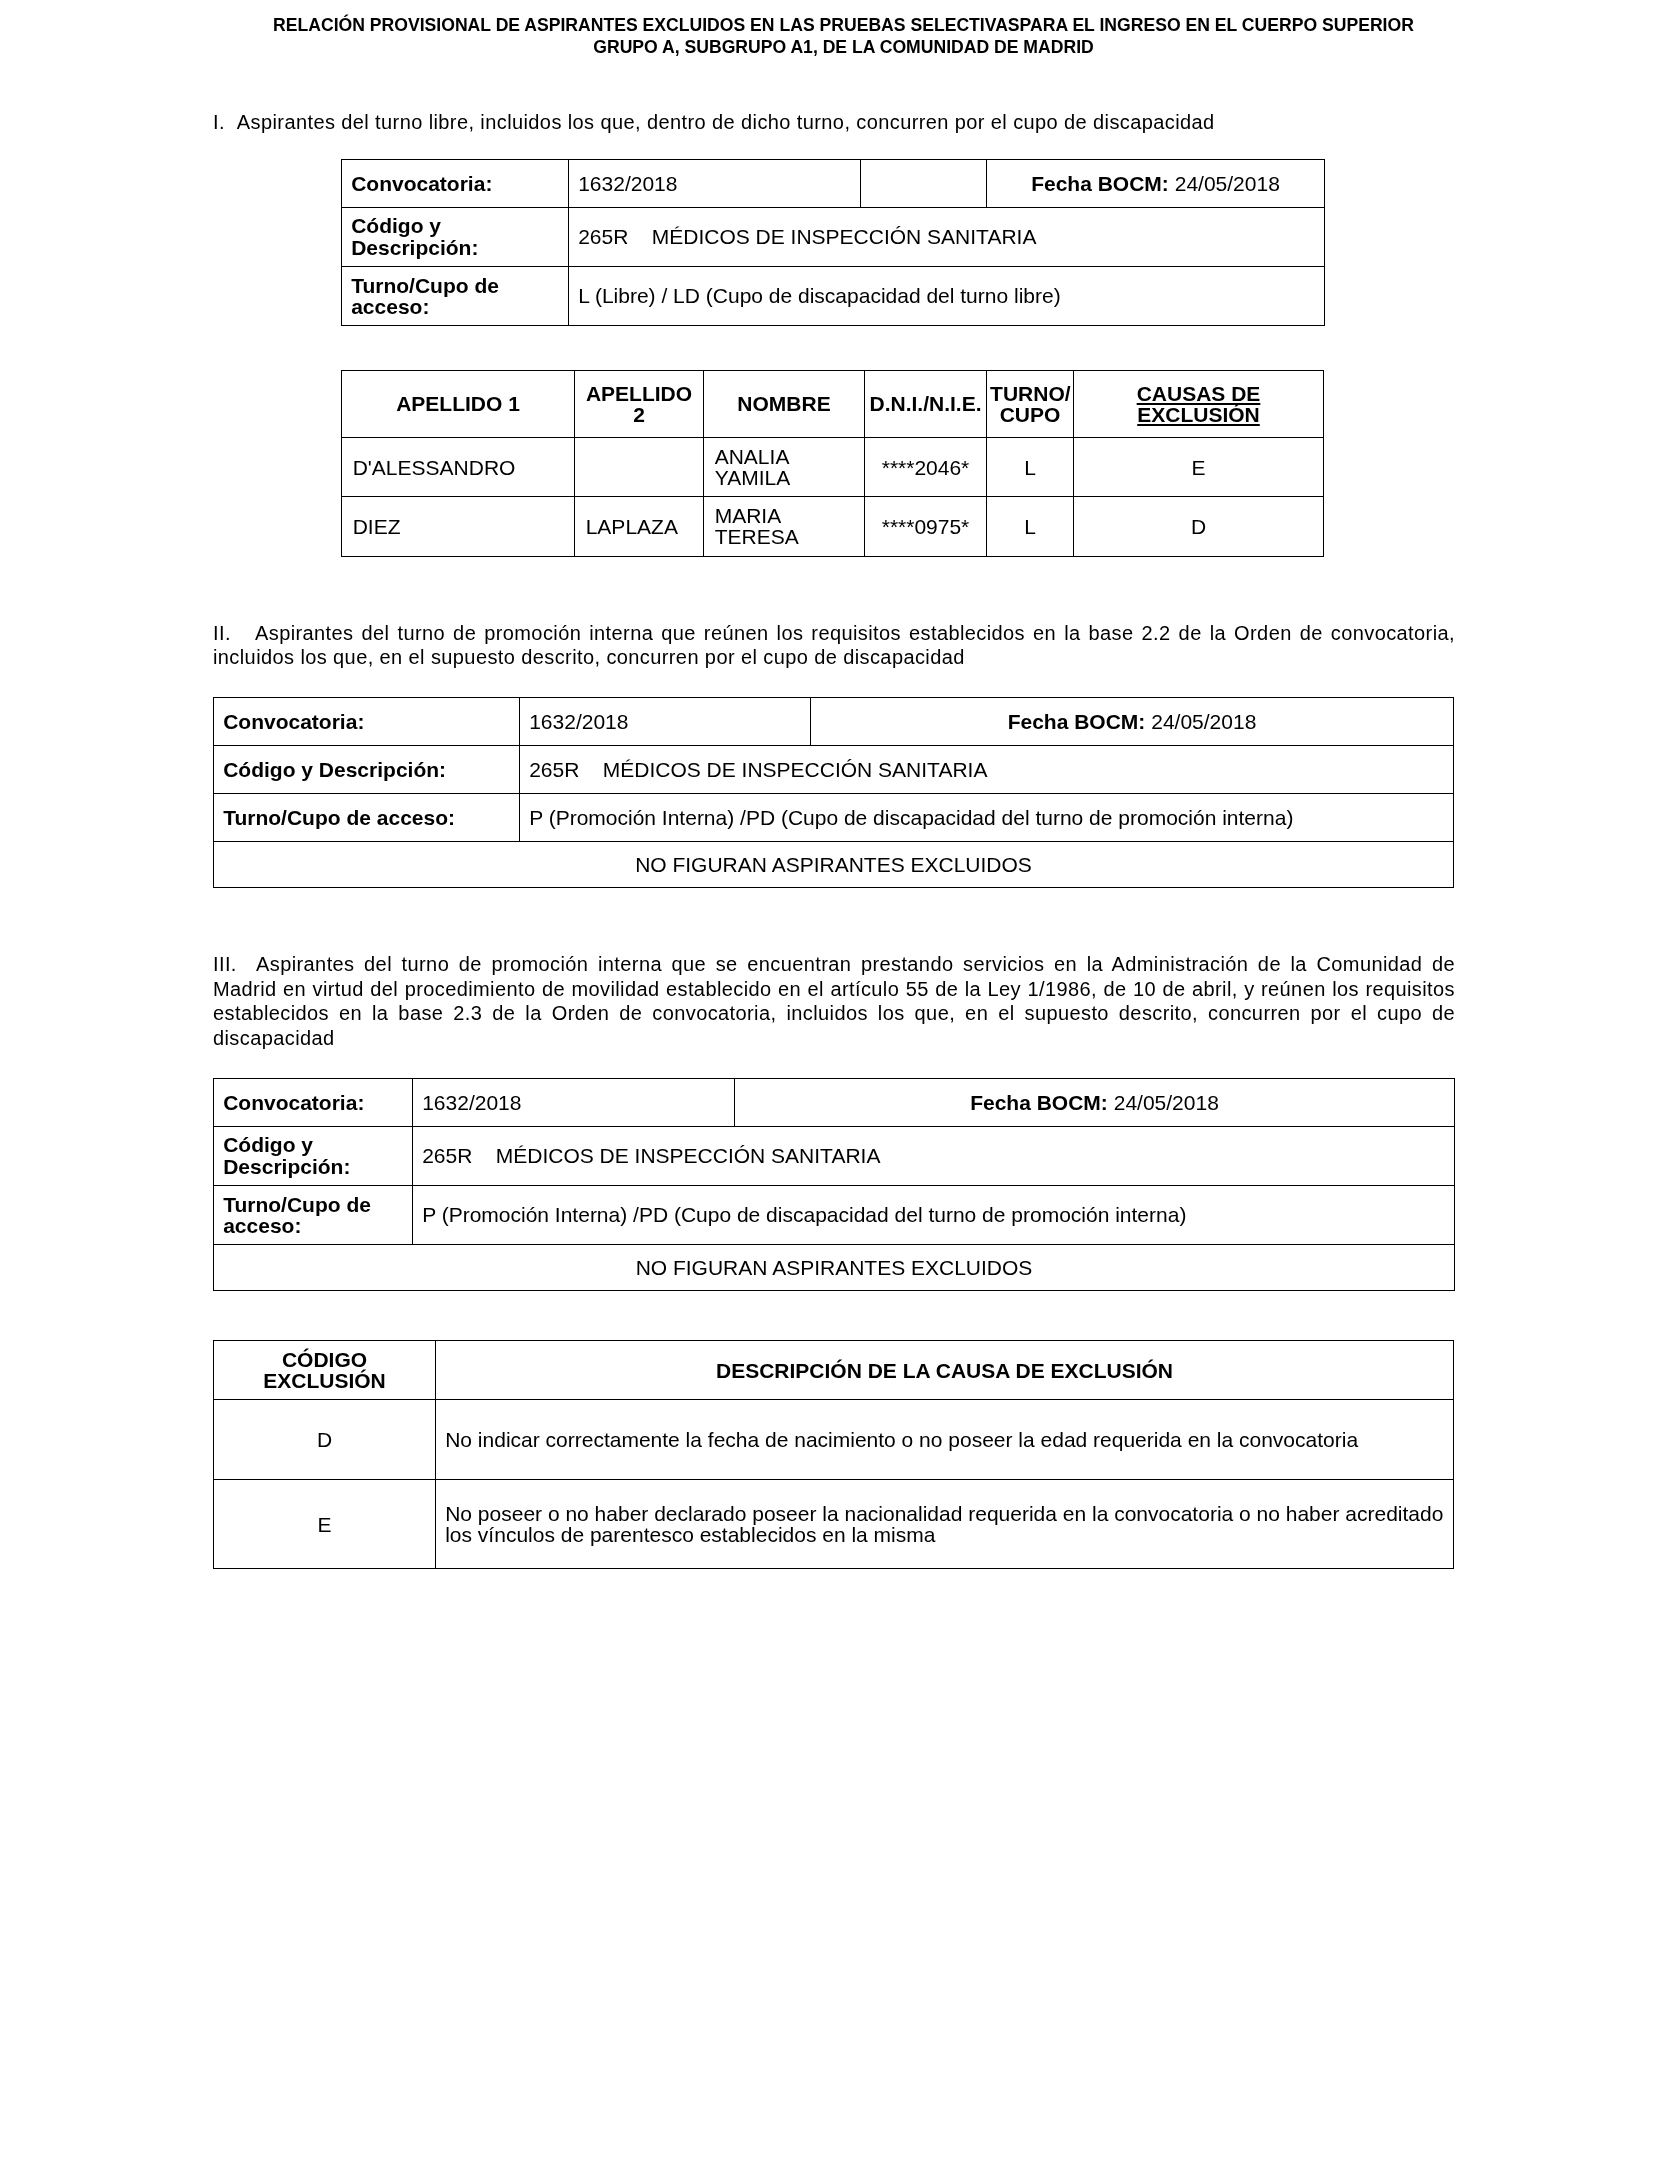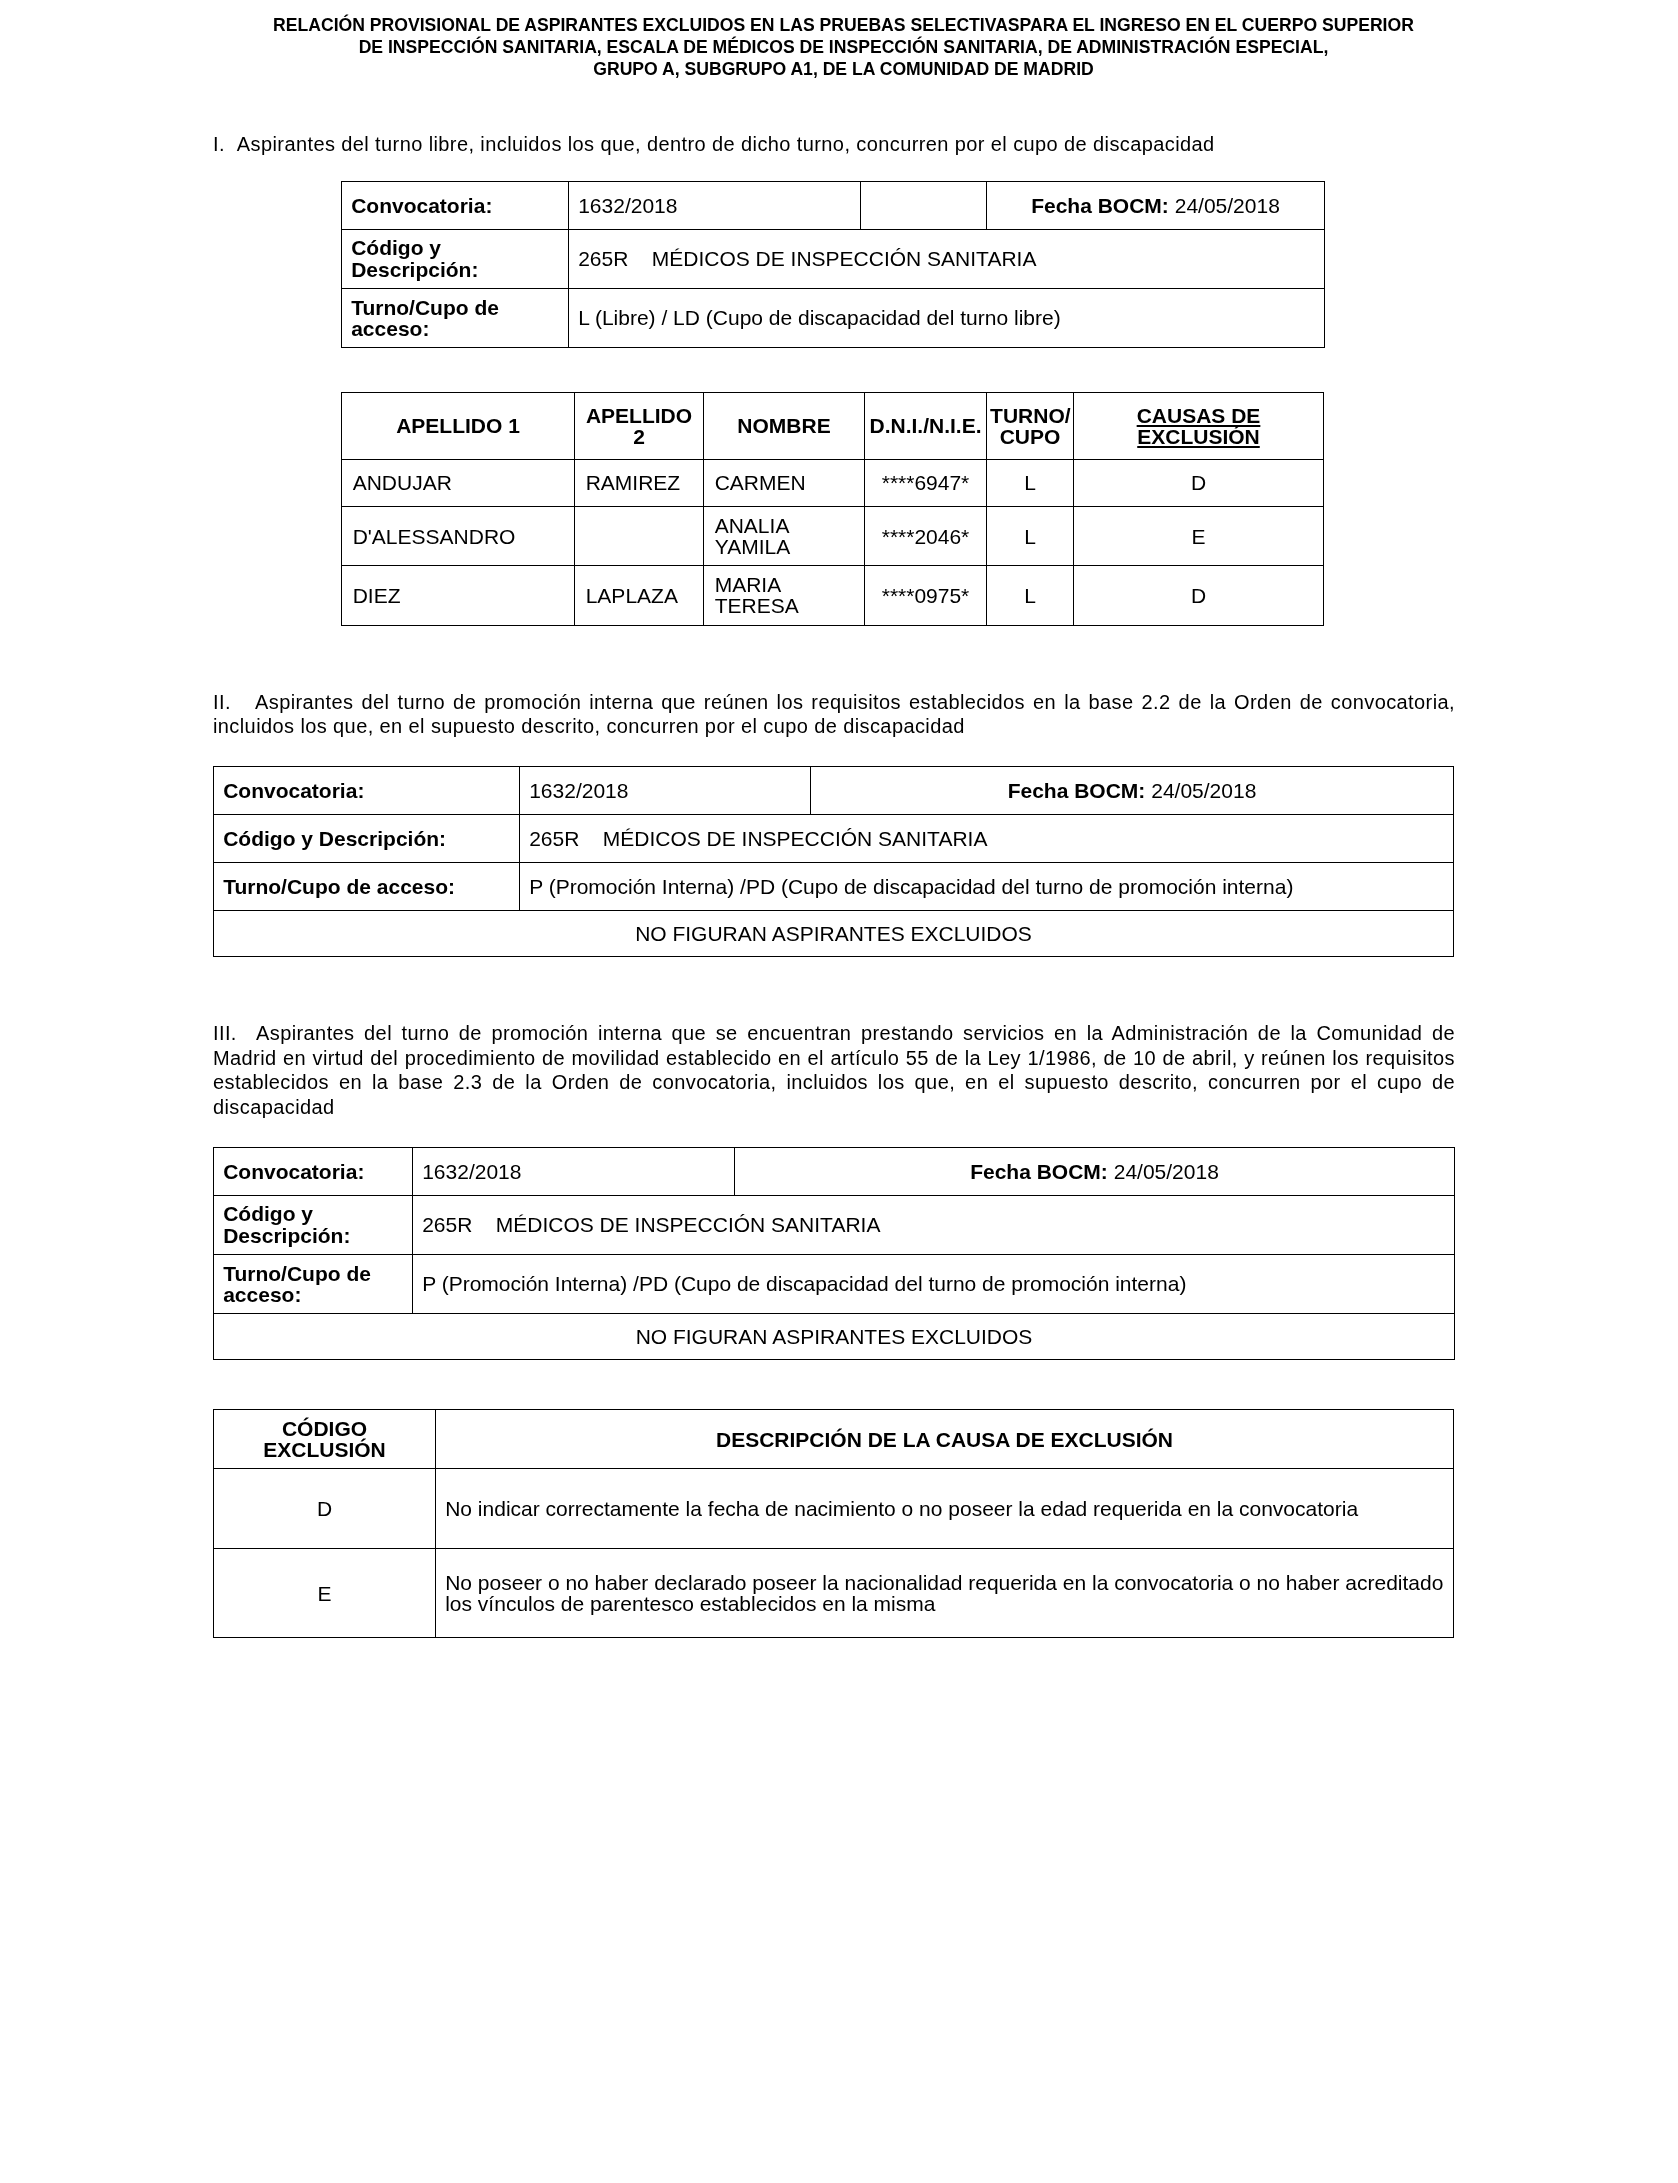--- a/index.html
+++ b/index.html
@@ -71,21 +71,20 @@
   .t5 .row-d td { height: 80px; }
   .t5 .row-e td { height: 89px; }
 </style>
 </head>
 <body>
 
 <div class="page">
 
   <header class="doc-title">
     <div>RELACIÓN PROVISIONAL DE ASPIRANTES EXCLUIDOS EN LAS PRUEBAS SELECTIVASPARA EL INGRESO EN EL CUERPO SUPERIOR</div>
-    <div>DE INSPECCIÓN SANITARIA,  ESCALA DE MÉDICOS DE INSPECCIÓN SANITARIA, DE ADMINISTRACIÓN ESPECIAL,</div>
     <div>GRUPO A, SUBGRUPO A1, DE LA COMUNIDAD DE MADRID</div>
   </header>
 
   <p class="section-heading s1">I.&nbsp;&nbsp;Aspirantes del turno libre, incluidos los que, dentro de dicho turno, concurren por el cupo de discapacidad</p>
 
   <table class="info-table t1">
     <colgroup>
       <col style="width:227px">
         <col style="width:292px">
         <col style="width:126px">
@@ -127,28 +126,20 @@
         <th>APELLIDO 2</th>
         <th>NOMBRE</th>
         <th>D.N.I./N.I.E.</th>
         <th class="th-turno">TURNO/
 CUPO</th>
         <th class="th-causas">CAUSAS DE EXCLUSIÓN</th>
       </tr>
     </thead>
     <tbody>
       <tr>
-        <td class="name-cell">ANDUJAR</td>
-        <td class="name-cell">RAMIREZ</td>
-        <td class="name-cell">CARMEN</td>
-        <td>****6947*</td>
-        <td>L</td>
-        <td>D</td>
-      </tr>
-      <tr>
         <td class="name-cell">D'ALESSANDRO</td>
         <td class="name-cell"></td>
         <td class="name-cell">ANALIA YAMILA</td>
         <td>****2046*</td>
         <td>L</td>
         <td>E</td>
       </tr>
       <tr>
         <td class="name-cell">DIEZ</td>
         <td class="name-cell">LAPLAZA</td>

